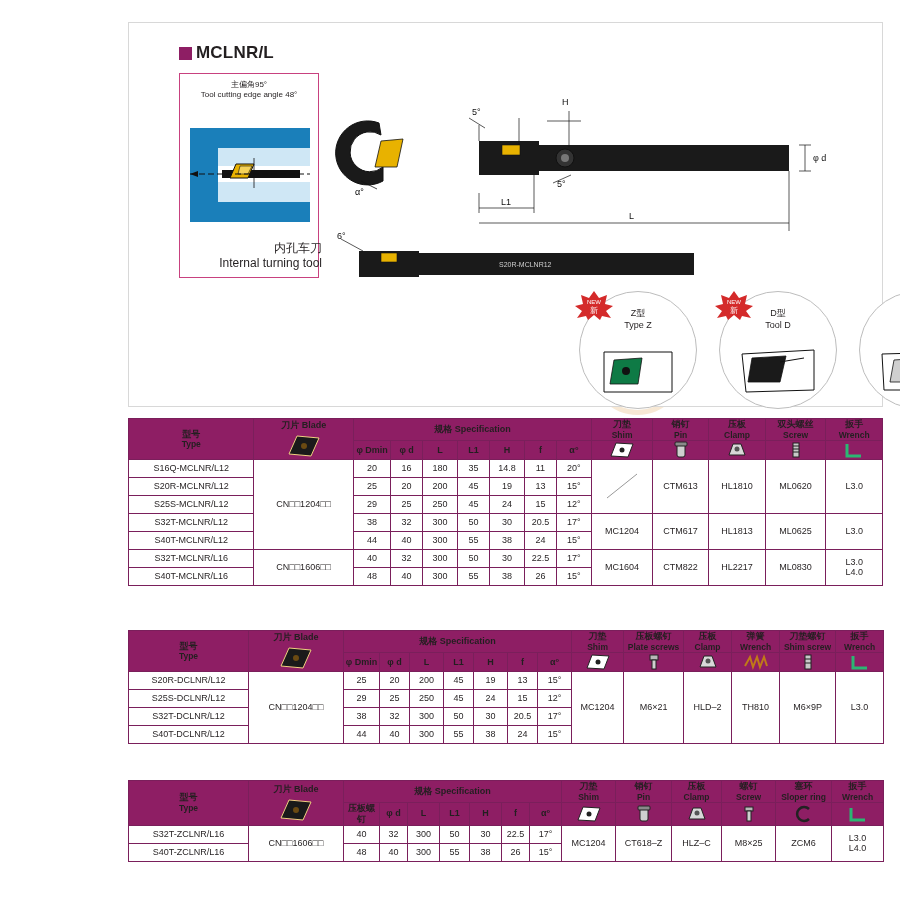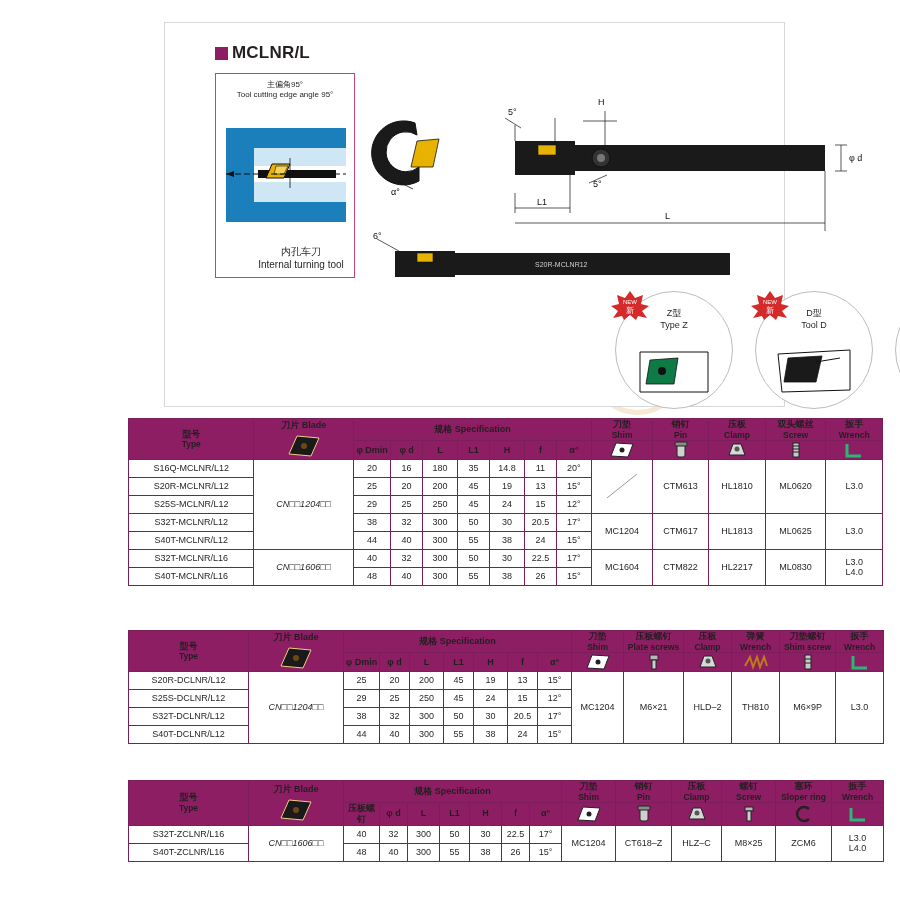--- a/index.html
+++ b/index.html
@@ -11,44 +11,44 @@
     font-size:10px;
     color:#231f20;
     position:relative;
     overflow:hidden;
   }
   .page {
     position:absolute; left:0; top:0; width:900px; height:900px;
   }
   
   .illus-panel {
-    position:absolute; left:128px; top:22px; width:621px; height:385px;
-    border:1px solid #d8d8d8; background:#fff;margin-left:36px;
+    position:absolute; left:128px; top:22px; width:755px; height:385px;
+    border:1px solid #d8d8d8; background:#fff;
   }
   .title-row {
     position:absolute; left:50px; top:20px; display:flex; align-items:center;
   }
   .title-sq { width:13px; height:13px; background:#8e1e64; margin-right:4px; }
   .title-txt { font-size:17px; font-weight:bold; color:#231f20; letter-spacing:.2px; }
 
   
   .diag-box {
     position:absolute; left:50px; top:50px; width:140px; height:205px;
     border:1px solid #c8417f;
   }
   .diag-label-top {
     position:absolute; left:0; top:6px; width:100%; text-align:center;
     font-size:8px; line-height:1.25; color:#231f20;
   }
   .diag-art {
     position:absolute; left:8px; top:52px; width:124px; height:98px;
   }
   .diag-label-bot {
-    position:absolute; left:16px; bottom:6px; width:100%; text-align:center;
-    font-size:10px; line-height:1.25;
+    position:absolute; left:4px; bottom:6px; width:100%; text-align:right;
+    font-size:12px; line-height:1.25;
   }
 
   
   .tech-wrap { position:absolute; left:190px; top:40px; width:560px; height:230px; }
 
   
   .type-row { position:absolute; left:450px; top:268px; width:420px; height:120px; }
   .type-circle {
     position:absolute; width:118px; height:118px; border-radius:50%;
     border:1px solid #bdbdbd; background:#fff;
@@ -91,21 +91,21 @@
     text-align:center; vertical-align:middle;
     font-size:9px; color:#231f20;
     height:18px;
   }
   .hdr {
     background:#8e1e64; color:#ffffff; font-weight:bold; font-size:9.5px;
     line-height:1.2;
   }
   .hdr small { display:block; font-weight:bold; font-size:8.5px; }
   .typecell { text-align:left; padding-left:6px; font-size:9px; }
-  .blade-cell { font-size:9px;font-style:italic; }
+  .blade-cell { font-size:9px; }
 
   .t1 { left:128px; top:418px; width:755px; }
   .t2 { left:128px; top:630px; width:755px; }
   .t3 { left:128px; top:780px; width:755px; }
 </style>
 </head>
 <body>
 
 <div class="page">
 
@@ -118,21 +118,21 @@
   <div class="illus-panel">
 
     <div class="title-row">
       <span class="title-sq"></span>
       <span class="title-txt">MCLNR/L</span>
     </div>
 
     <div class="diag-box">
       <div class="diag-label-top">
         <div>主偏角95°</div>
-        <div>Tool cutting edge angle 95°</div>
+        <div>Tool cutting edge angle 48°</div>
       </div>
       <svg class="diag-art" viewBox="0 0 124 98">
         <rect x="2" y="2" width="120" height="45" fill="#cfe7f5"></rect>
         <rect x="2" y="47" width="120" height="49" fill="#cfe7f5"></rect>
         <rect x="2" y="40" width="120" height="16" fill="#ffffff"></rect>
         <rect x="2" y="2" width="28" height="94" fill="#1a7fba"></rect>
         <rect x="30" y="2" width="92" height="20" fill="#1a7fba"></rect>
         <rect x="30" y="76" width="92" height="20" fill="#1a7fba"></rect>
         <rect x="34" y="44" width="78" height="8" fill="#111111"></rect>
         <polygon points="48,38 66,38 60,52 42,52" fill="#e8b200" stroke="#111" stroke-width="1"></polygon>

